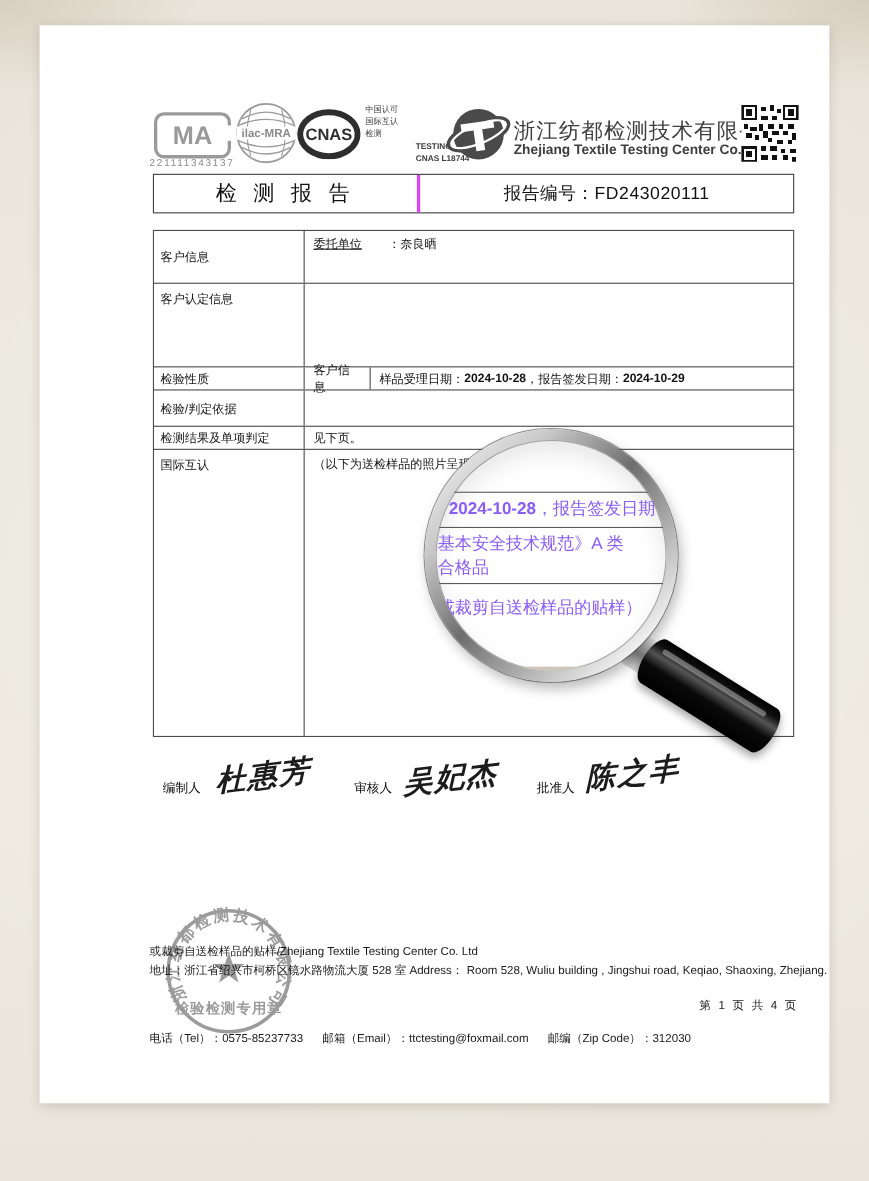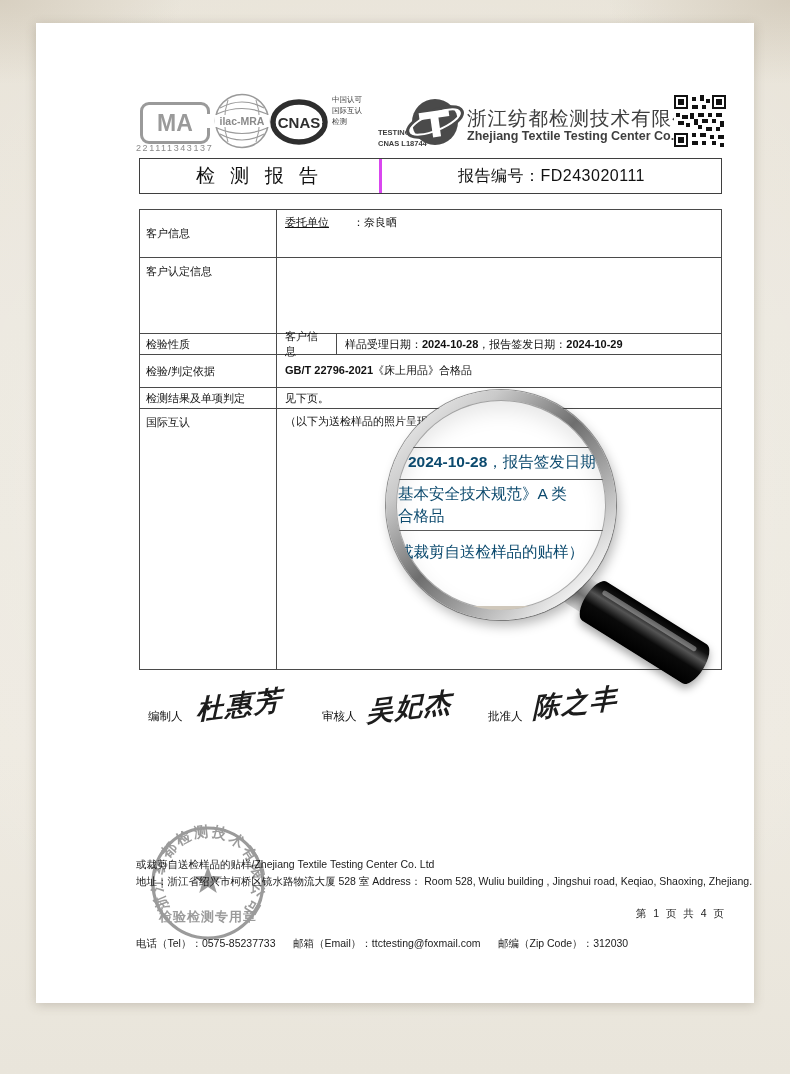--- a/index.html
+++ b/index.html
@@ -55,21 +55,21 @@
   .r6{height:260px;} .r6 .icontent{padding-top:5px;}
   .bold{font-weight:bold;}
   
   .lens-wrap{position:absolute;left:350px;top:367px;width:230px;height:230px;z-index:5;}
   .lens-rim{position:absolute;inset:0;border-radius:50%;
     background:linear-gradient(135deg,#fdfdfd 0%,#c9c9c9 25%,#6e6e6e 48%,#9c9c9c 62%,#efefef 85%,#bdbdbd 100%);
     box-shadow:0 0 0 1px rgba(60,60,60,.55), 3px 6px 12px rgba(0,0,0,.28);}
   .lens-glass{position:absolute;inset:10px;border-radius:50%;background:#ffffff;overflow:hidden;
     box-shadow:inset 0 0 0 1px rgba(90,90,90,.5), inset 0 10px 22px rgba(0,0,0,.10);}
   .g-line{position:absolute;left:0;width:100%;height:1px;background:#5a5a5a;}
-  .g-text{position:absolute;white-space:nowrap;font-size:15.5px;color:#0c4a6e;}
+  .g-text{position:absolute;white-space:nowrap;font-size:15.5px;color:#8b5cf6;}
   .g-band{position:absolute;left:0;width:100%;height:15px;background:#cfc7ba;}
   .handle{position:absolute;left:550px;top:550px;width:138px;height:46px;z-index:4;
     transform:rotate(32deg);transform-origin:left center;border-radius:10px/23px;
     background:linear-gradient(to bottom,#000 0%,#111 18%,#555 36%,#0a0a0a 60%,#000 100%);
     box-shadow:2px 4px 8px rgba(0,0,0,.35);}
   .handle::after{content:"";position:absolute;left:12px;top:8px;width:110px;height:5px;border-radius:4px;background:rgba(255,255,255,.35);}
   .ferrule{position:absolute;left:536px;top:547px;width:30px;height:34px;z-index:4;
     transform:rotate(32deg);transform-origin:left center;border-radius:4px;
     background:linear-gradient(to bottom,#f2f2f2,#8a8a8a 55%,#dcdcdc);}
   
@@ -198,21 +198,20 @@
       <div class="c2">
         <span>样品受理日期：</span>
           <span class="bold">2024-10-28</span>
           <span>，报告签发日期：</span>
           <span class="bold">2024-10-29</span>
       </div>
     </div>
     <div class="irow r4">
       <div class="ilabel">检验/判定依据</div>
       <div class="icontent">
-        <div><span class="bold">GB/T 22796-2021</span><span>《床上用品》合格品</span></div>
       </div>
     </div>
     <div class="irow r5">
       <div class="ilabel">检测结果及单项判定</div>
       <div class="icontent">见下页。</div>
     </div>
     <div class="irow r6">
       <div class="ilabel top">国际互认</div>
       <div class="icontent">（以下为送检样品的照片呈现</div>
     </div>

